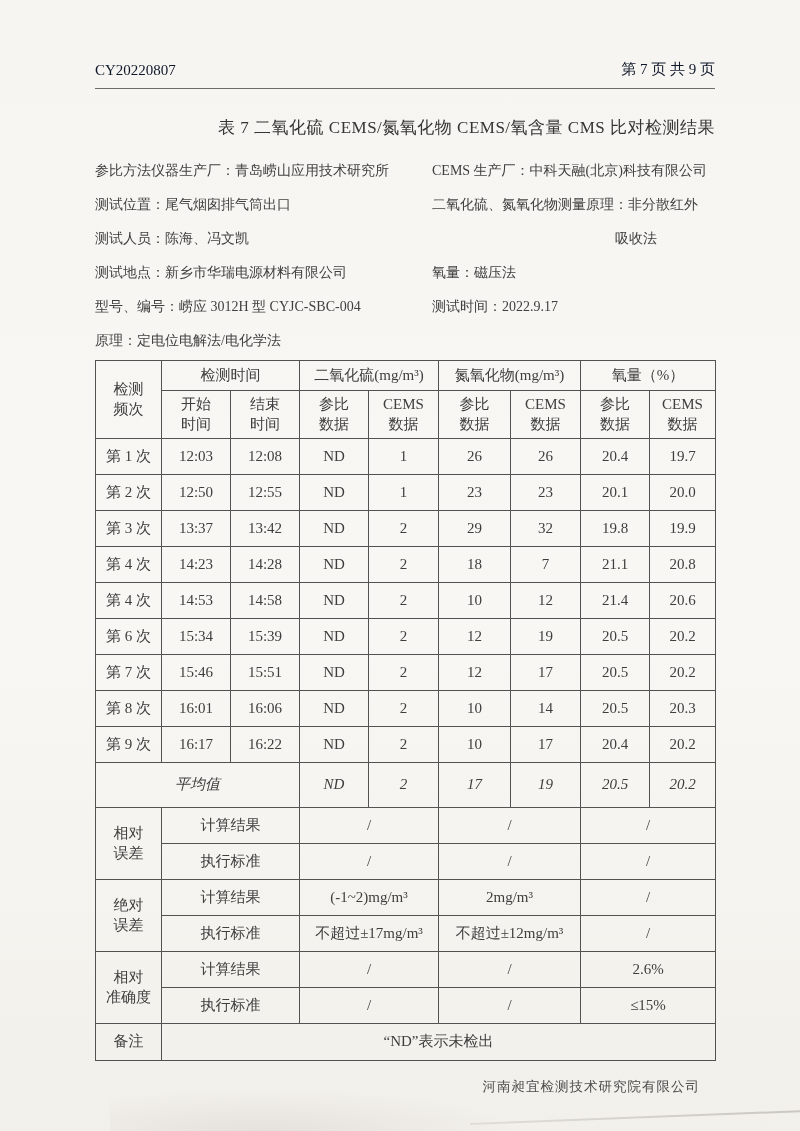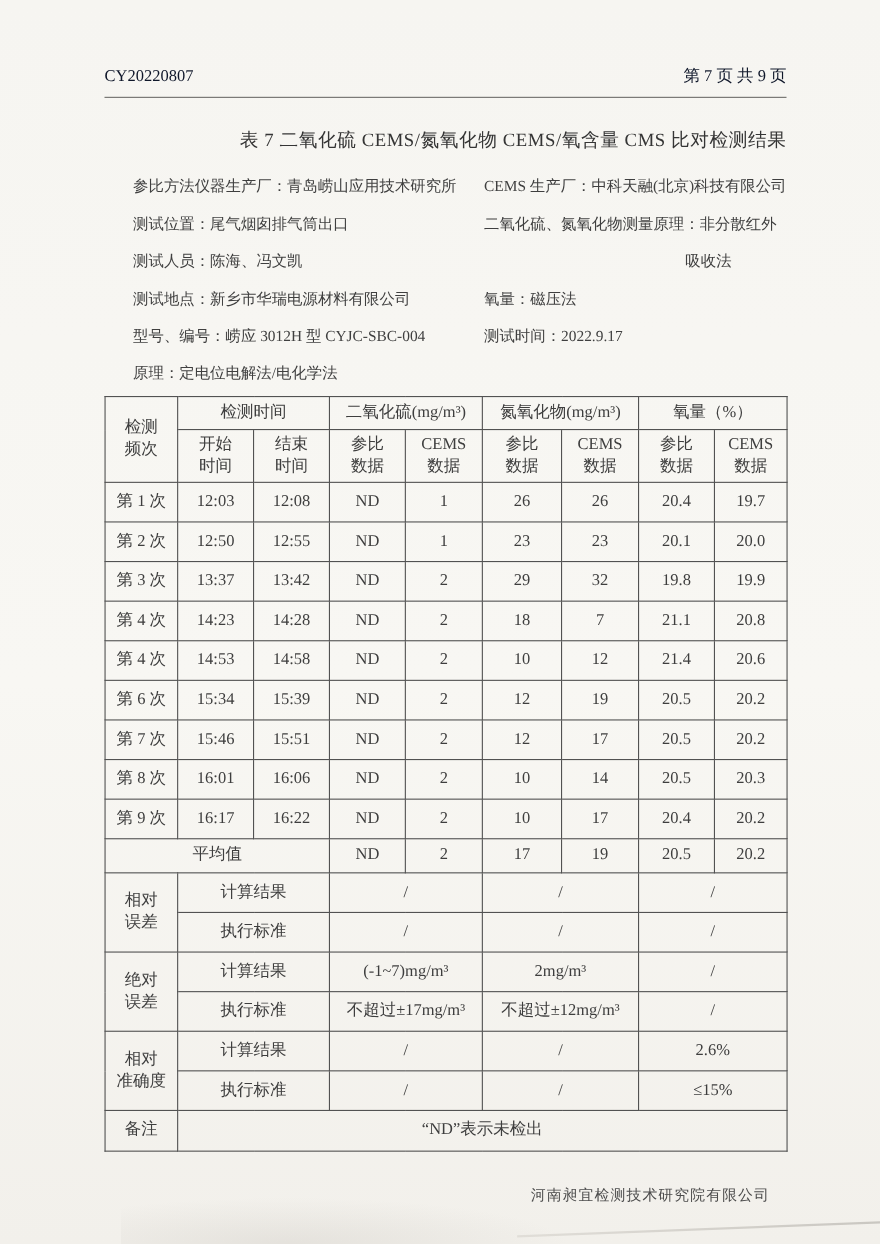--- a/index.html
+++ b/index.html
@@ -6,36 +6,36 @@
   body{
     width:800px;height:1131px;position:relative;overflow:hidden;
     background:linear-gradient(180deg,#f6f5f1 0%,#f8f7f3 55%,#f2f0eb 100%);
     font-family:"Liberation Serif","DejaVu Serif",serif;
     color:#3e3e3e;
   }
   .page{position:absolute;inset:0;padding:60px 85px 0 95px;box-sizing:border-box;}
   .doc-header{display:flex;justify-content:space-between;align-items:flex-end;font-size:15px;color:#0f172a;}
   .header-rule{height:1px;background:#6e6d6a;margin-top:9px;}
   .title{text-align:right;font-size:17px;color:#353535;margin-top:27px;letter-spacing:.5px;}
-  .meta{display:flex;margin-top:15px;font-size:14px;color:#3f3f3f;margin-left:26px;}
+  .meta{display:flex;margin-top:15px;font-size:14px;color:#3f3f3f;}
   .meta-col{line-height:34px;}
   .meta-left{width:337px;}
   .meta-right{flex:1;}
   .meta-line{height:34px;white-space:nowrap;}
   .indent{padding-left:183px;}
   table{border-collapse:collapse;width:620px;table-layout:fixed;margin-top:2px;}
   th,td{
     border:1px solid #525252;text-align:center;vertical-align:middle;
     font-weight:normal;padding:0 1px;font-size:15px;color:#3e3e3e;
     white-space:pre-line;line-height:1.3;overflow:hidden;
   }
   .h-g{height:30px;}
   .h-s{height:48px;}
   tbody tr{height:36px;}
-  tr.h-avg{height:31px;}
+  tr.h-avg{height:45px;font-style:italic;}
   tr.h-sec{height:36px;}
   tr.h-note{height:37px;}
   .doc-footer{position:absolute;right:100px;top:1078px;font-size:13.5px;letter-spacing:1px;color:#4c4c4c;}
   .scan-line{position:absolute;bottom:13px;right:-30px;width:360px;height:2px;
     background:linear-gradient(to right,#dbd8d2,#b9b6b0);transform:rotate(-2.2deg);opacity:.75;}
   .smudge{position:absolute;left:110px;bottom:0;width:430px;height:46px;
     background:radial-gradient(ellipse at 35% 100%,rgba(158,152,144,.16),transparent 65%);}
 </style>
 </head>
 <body>
@@ -230,21 +230,21 @@
         <td colspan="2">执行标准</td>
         <td colspan="2">/</td>
         <td colspan="2">/</td>
         <td colspan="2">/</td>
       </tr>
 
       <tr class="h-sec">
         <td rowspan="2">绝对
 误差</td>
         <td colspan="2">计算结果</td>
-        <td colspan="2">(-1~7)mg/m³</td>
+        <td colspan="2">(-1~2)mg/m³</td>
         <td colspan="2">2mg/m³</td>
         <td colspan="2">/</td>
       </tr>
       <tr class="h-sec">
         <td colspan="2">执行标准</td>
         <td colspan="2">不超过±17mg/m³</td>
         <td colspan="2">不超过±12mg/m³</td>
         <td colspan="2">/</td>
       </tr>
 

